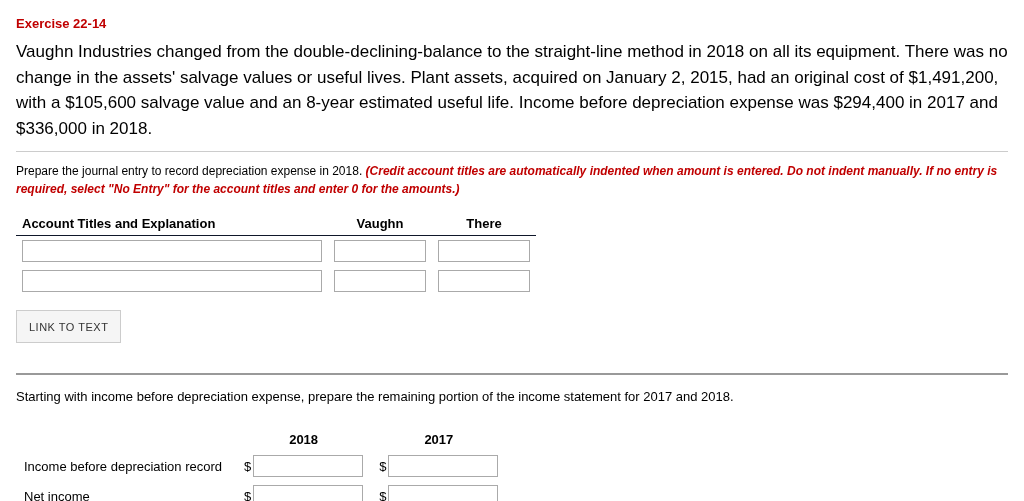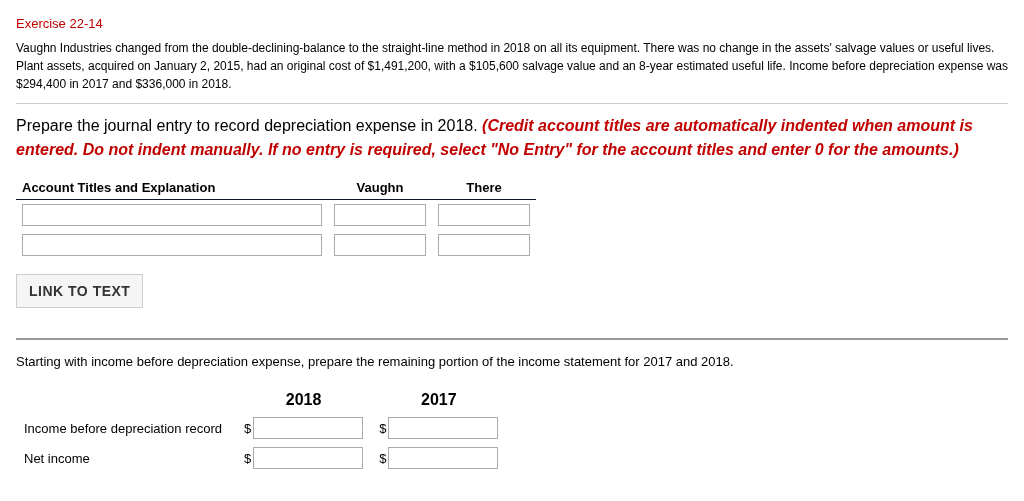--- a/index.html
+++ b/index.html
@@ -7,35 +7,35 @@
       font-family: Arial, Helvetica, sans-serif;
       font-size: 13px;
       background: #fff;
       color: #000;
       padding: 16px;
       width: 1024px;
       min-height: 501px;
     }
     .exercise-title {
       color: #c00000;
-      font-weight: normal;
+      font-weight: bold;
       margin-bottom: 8px;
     }
     .problem-text {
-      font-size: 12px;
+      font-size: 17px;
       line-height: 1.5;
       margin-bottom: 6px;
     }
     .divider {
       border: none;
       border-top: 1px solid #ccc;
       margin: 10px 0;
     }
     .instruction-text {
-      font-size: 16px;
+      font-size: 12px;
       line-height: 1.5;
       margin-bottom: 14px;
     }
     .instruction-bold-red {
       color: #c00000;
       font-weight: bold;
       font-style: italic;
     }
     .journal-table {
       width: 520px;
@@ -66,40 +66,40 @@
     .col-debit { width: 100px; }
     .col-credit { width: 100px; }
     .link-to-text-box {
       border: 1px solid #ccc;
       padding: 8px 12px;
       display: inline-block;
       margin-bottom: 16px;
       background: #f5f5f5;
     }
     .link-to-text {
-      font-size: 14px;
-      font-weight: bold;
+      font-size: 11px;
+      font-weight: normal;
       color: #333;
       text-transform: uppercase;
       letter-spacing: 0.5px;
       text-align: center;
     }
     .section2-text {
       font-size: 13px;
-      margin-bottom: 18px;
+      margin-bottom: 24px;
     }
     .income-table {
       border-collapse: collapse;
       margin-bottom: 14px;
     }
     .income-table th {
       font-weight: bold;
       text-align: center;
       padding: 4px 8px;
-      font-size: 16px;
+      font-size: 13px;
     }
     .income-table td {
       padding: 4px 8px;
       font-size: 13px;
       vertical-align: middle;
     }
     .income-table input[type="text"] {
       border: 1px solid #aaa;
       width: 110px;
       height: 22px;

